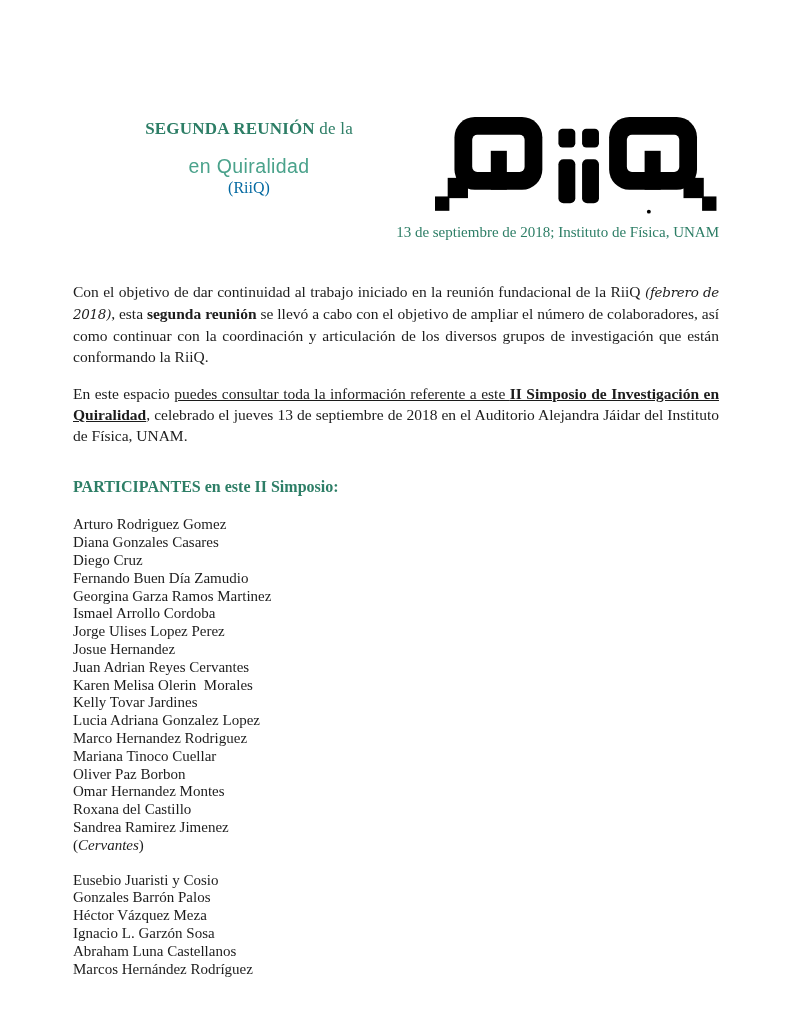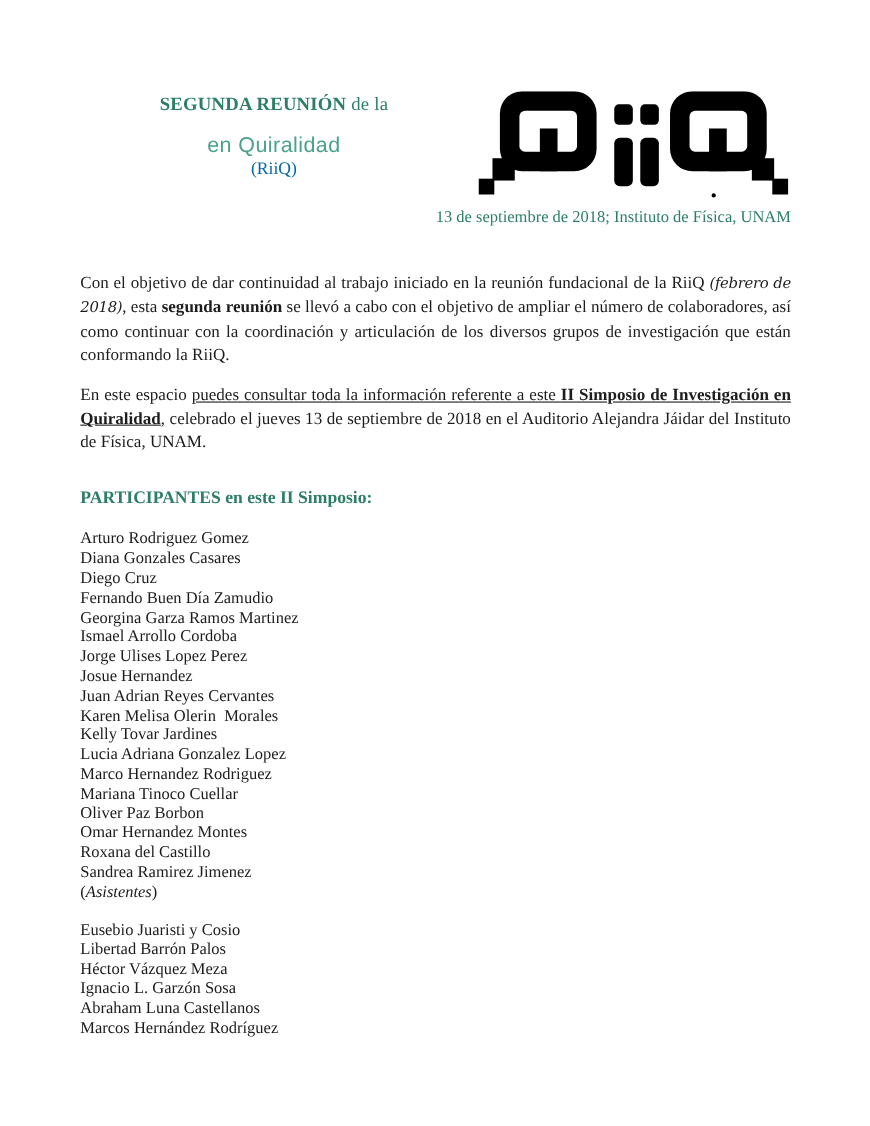--- a/index.html
+++ b/index.html
@@ -2,21 +2,21 @@
 <html lang="es"><head>
 <meta charset="utf-8">
 <style>
   html, body { margin: 0; padding: 0; background: #ffffff; }
   .page {
     position: relative;
     width: 791px;
     min-height: 1024px;
     box-sizing: border-box;
     background: #ffffff;
-    padding: 82px 72px 40px 73px;
+    padding: 116px 72px 40px 73px;
     font-family: "Liberation Serif", serif;
     color: #1c1c1c;
     overflow: hidden;
   }
 
   
   .header { display: flex; justify-content: space-between; align-items: flex-start; }
   .header-left { width: 352px; text-align: center; padding-top: 3px; }
 
   .meeting-title {
@@ -153,24 +153,24 @@
       <div class="list-item">Karen Melisa Olerin  Morales</div>
       <div class="list-item">Kelly Tovar Jardines</div>
       <div class="list-item">Lucia Adriana Gonzalez Lopez</div>
       <div class="list-item">Marco Hernandez Rodriguez</div>
       <div class="list-item">Mariana Tinoco Cuellar</div>
       <div class="list-item">Oliver Paz Borbon</div>
       <div class="list-item">Omar Hernandez Montes</div>
       <div class="list-item">Roxana del Castillo</div>
       <div class="list-item">Sandrea Ramirez Jimenez</div>
     </div>
-  <div class="attendees-note"><span>(</span><span class="ital">Asistentes</span><span>)</span></div>
+  <div class="attendees-note"><span>(</span><span class="ital">Cervantes</span><span>)</span></div>
 
   <div class="name-list second-group">
       <div class="list-item">Eusebio Juaristi y Cosio</div>
-      <div class="list-item">Libertad Barrón Palos</div>
+      <div class="list-item">Gonzales Barrón Palos</div>
       <div class="list-item">Héctor Vázquez Meza</div>
       <div class="list-item">Ignacio L. Garzón Sosa</div>
       <div class="list-item">Abraham Luna Castellanos</div>
       <div class="list-item">Marcos Hernández Rodríguez</div>
     </div>
 
 </div>
 
 </body></html>

